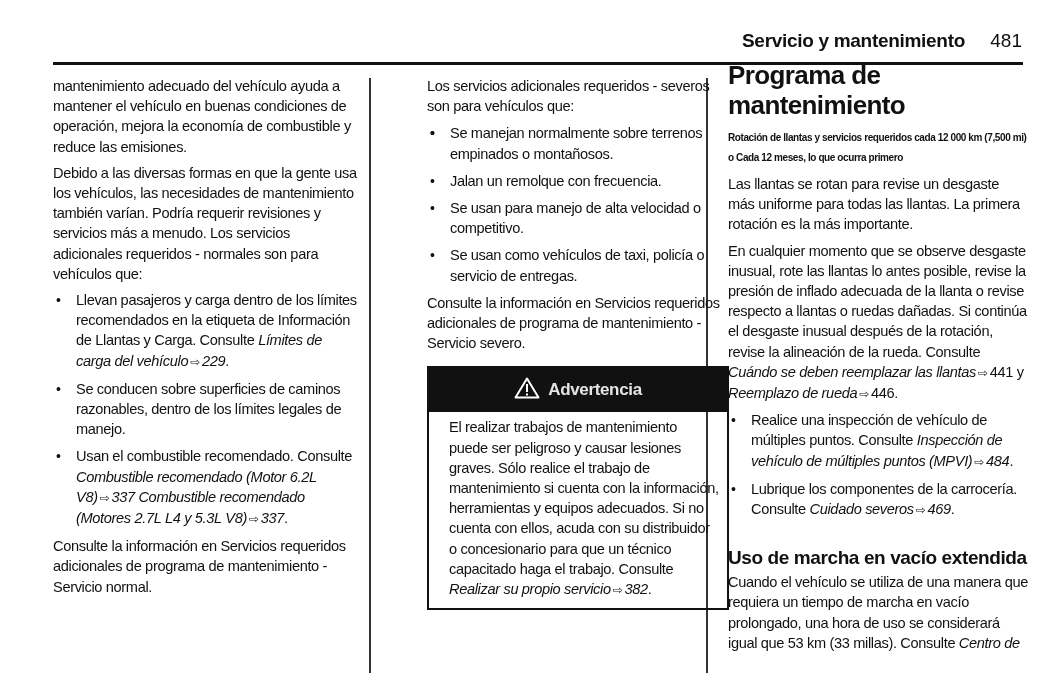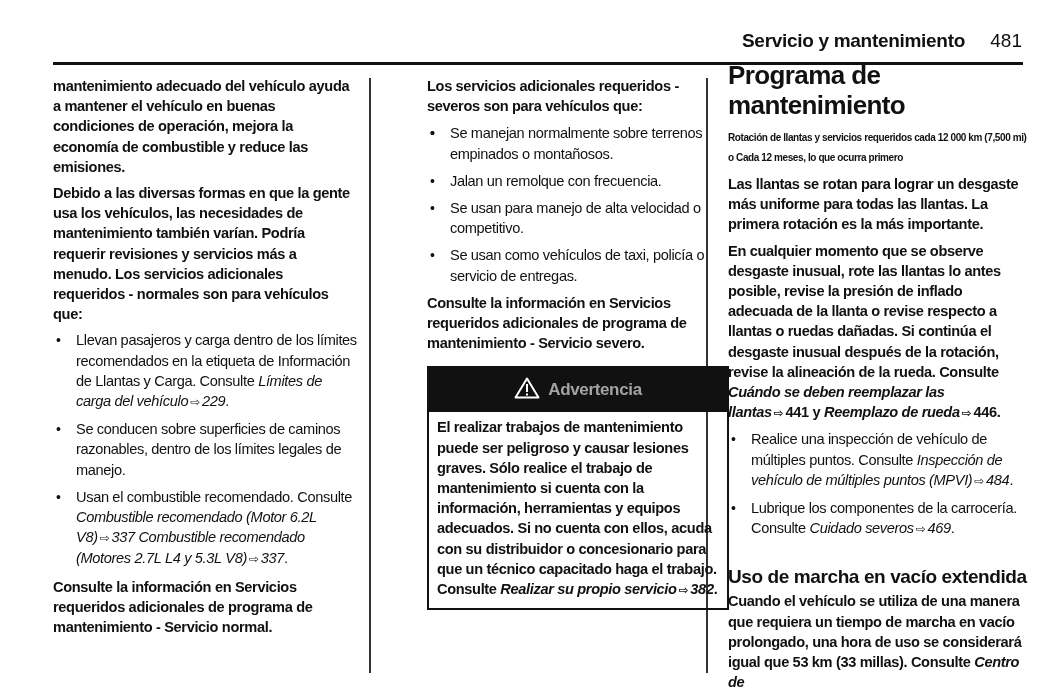--- a/index.html
+++ b/index.html
@@ -22,21 +22,21 @@
       background: #111111;
     }
     .col-divider {
       position: absolute; top: 78px; width: 2px; height: 595px; background: #333333;
     }
     .col {
       position: absolute; top: 76px;
       font-size: 14.6px; line-height: 20.2px;
       letter-spacing: -0.35px;
     }
-    .col p { margin: 0 0 6px 0; font-weight: bold; }
+    .col p { margin: 0 0 6px 0; }
     .col em { font-style: italic; }
     .col ul { list-style: none; margin: 0 0 6px 0; padding: 0; }
     .col li { position: relative; padding-left: 23px; margin-bottom: 7px; }
     .col li .bullet {
       position: absolute; left: 3px; top: 0; font-size: 14px;
     }
     .xref-arrow { font-style: normal; font-size: 12px; margin: 0 2px; }
     .col1 { left: 53px; width: 305px; }
     .col2 { left: 390px; width: 300px; margin-left: 37px; }
     .col3 { left: 728px; width: 300px; }
@@ -49,25 +49,25 @@
       letter-spacing: -0.4px;
     }
     .h3 {
       font-size: 19px; line-height: 20px; font-weight: bold; margin: 28px 0 4px 0;
       letter-spacing: -0.4px;
     }
     .warning {
       margin-top: 13px; width: 298px; border: 2px solid #111111;
     }
     .warning-head {
-      background: #111111; color: #a3a3a3; height: 44px;
+      background: #111111; color: #e5e5e5; height: 44px;
       display: flex; align-items: center; justify-content: center;
       font-size: 17px; font-weight: bold; gap: 8px;
     }
-    .warning-body { padding: 5px 8px 8px 8px; }
+    .warning-body { padding: 5px 8px 8px 20px; }
     .warning-body p { margin: 0; }
   </style>
 </head>
 <body>
 
 <div class="header-title">Servicio y mantenimiento</div>
 <div class="header-page">481</div>
 <div class="top-rule"></div>
 
 <div class="col-divider" style="left:369px;"></div>
@@ -118,21 +118,21 @@
     </div>
     <div class="warning-body">
       <p><span>El realizar trabajos de mantenimiento puede ser peligroso y causar lesiones graves. Sólo realice el trabajo de mantenimiento si cuenta con la información, herramientas y equipos adecuados. Si no cuenta con ellos, acuda con su distribuidor o concesionario para que un técnico capacitado haga el trabajo. Consulte </span><em>Realizar su propio servicio</em><span class="xref-arrow">⇨</span><em>382</em><span>.</span></p>
     </div>
   </div>
 </div>
 
 <div class="col col3" style="top:60px;">
   <div class="h1">Programa de mantenimiento</div>
   <div class="h2">Rotación de llantas y servicios requeridos cada 12 000 km (7,500 mi) o Cada 12 meses, lo que ocurra primero</div>
-  <p>Las llantas se rotan para lograr un desgaste más uniforme para todas las llantas. La primera rotación es la más importante.</p>
+  <p>Las llantas se rotan para revise un desgaste más uniforme para todas las llantas. La primera rotación es la más importante.</p>
   <p>
     <span>En cualquier momento que se observe desgaste inusual, rote las llantas lo antes posible, revise la presión de inflado adecuada de la llanta o revise respecto a llantas o ruedas dañadas. Si continúa el desgaste inusual después de la rotación, revise la alineación de la rueda. Consulte </span><em>Cuándo se deben reemplazar las llantas</em><span class="xref-arrow">⇨</span><span>441</span><span> y </span><em>Reemplazo de rueda</em><span class="xref-arrow">⇨</span><span>446</span><span>.</span>
   </p>
   <ul>
     <li>
       <span class="bullet">•</span>
       <span>Realice una inspección de vehículo de múltiples puntos. Consulte </span><em>Inspección de vehículo de múltiples puntos (MPVI)</em><span class="xref-arrow">⇨</span><em>484</em><span>.</span>
     </li>
     <li>
       <span class="bullet">•</span>

